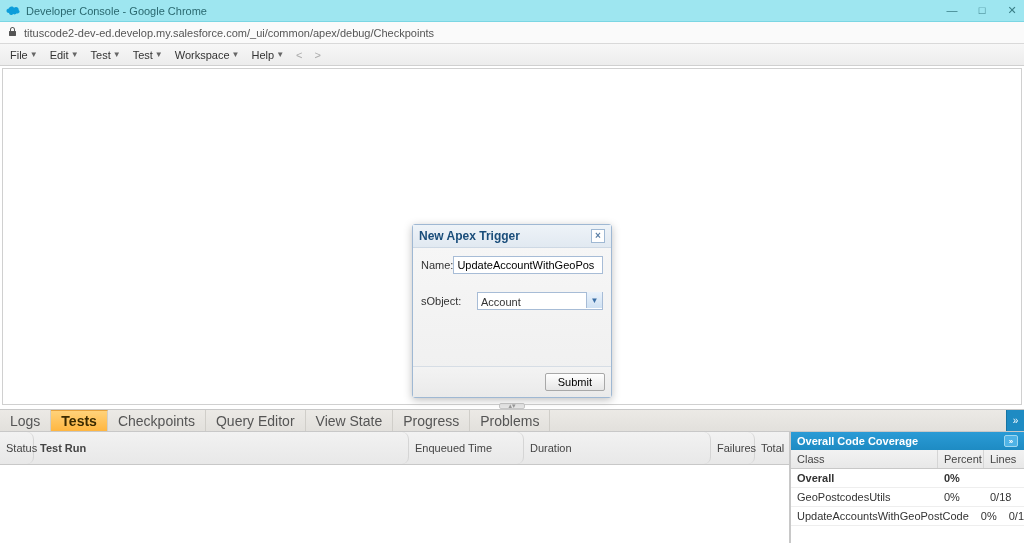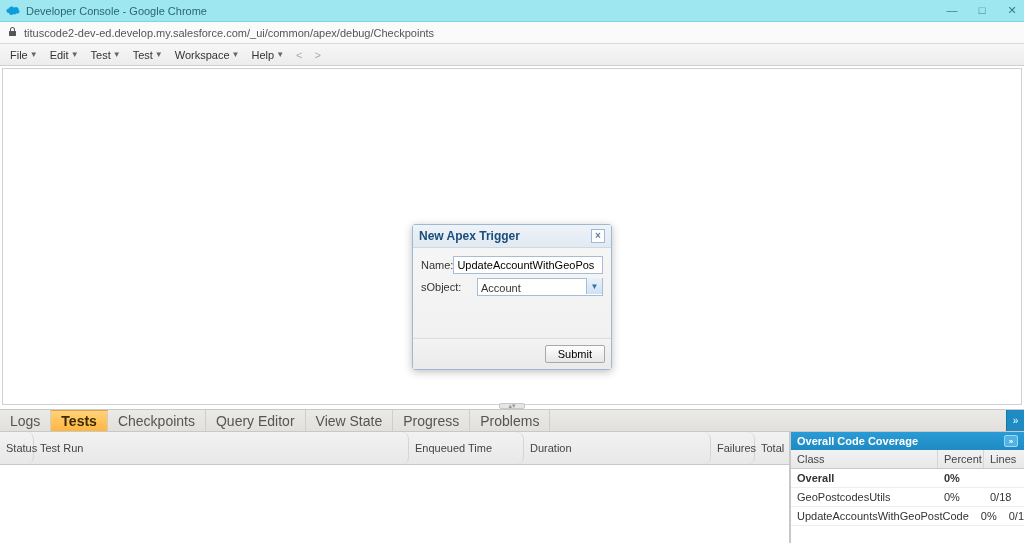--- a/index.html
+++ b/index.html
@@ -127,21 +127,21 @@
     }
     .testgrid { flex:1; display:flex; flex-direction:column; border-right:1px solid #c8c8c8;}
     .gridhead {
       display:flex;
       background:linear-gradient(#f2f2f2,#e8e8e8);
       border-bottom:1px solid #c8c8c8;
       font-size:11px;color:#444;
     }
     .gh { padding:10px 6px; border-right:1px solid #d5d5d5;border-radius:7px;}
     .gh.status{width:34px;}
-    .gh.testrun{flex:0 0 375px;}
+    .gh.testrun{flex:0 0 375px;font-weight:bold;}
     .gh.enq{flex:0 0 115px;}
     .gh.dur{flex:1;}
     .gh.fail{width:44px;}
     .gh.total{width:34px;border-right:none;}
     .gridbody{flex:1;background:#fff;}
     
     .coverage { width:234px; display:flex;flex-direction:column; border-left:1px solid #c8c8c8;}
     .covhead {
       background:linear-gradient(#2a9bd6,#1e8bc3);
       color:#fff;
@@ -189,21 +189,21 @@
     }
     .dlghead .close{
       margin-left:auto;
       width:14px;height:14px;
       border:1px solid #9fb8d3;
       background:#fff;
       font-size:10px;line-height:12px;text-align:center;color:#5a7ea5;
       cursor:default;
     }
     .dlgbody{padding:8px 8px 4px 8px;}
-    .formrow{display:flex;align-items:center;margin-bottom:4px;}
+    .formrow{display:flex;align-items:center;margin-bottom:18px;}
     .formrow label{width:56px;font-size:11px;color:#333;}
     .formrow input, .formrow .select{
       flex:1;
       height:18px;
       border:1px solid #a7bcd6;
       background:#fff;
       font-size:11px;
       padding:1px 3px;
       font-family:inherit;
     }

